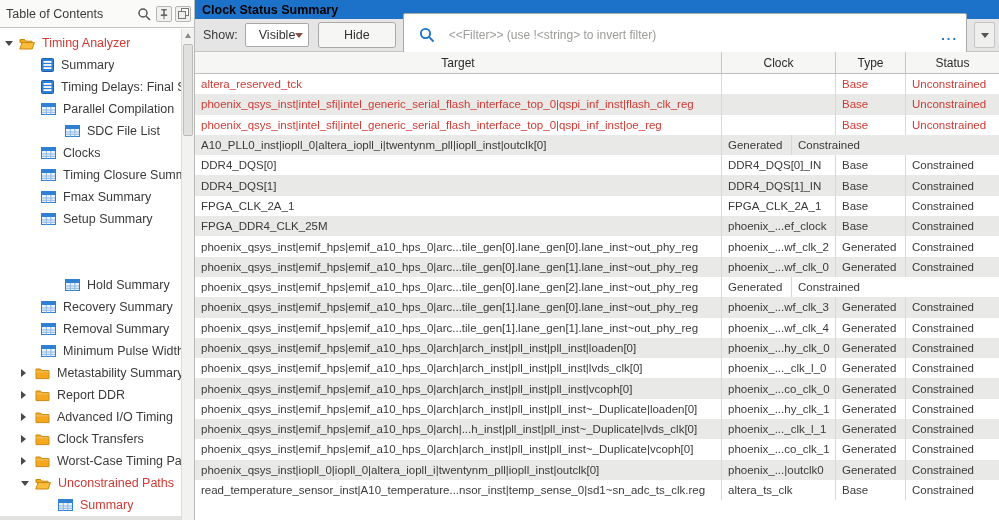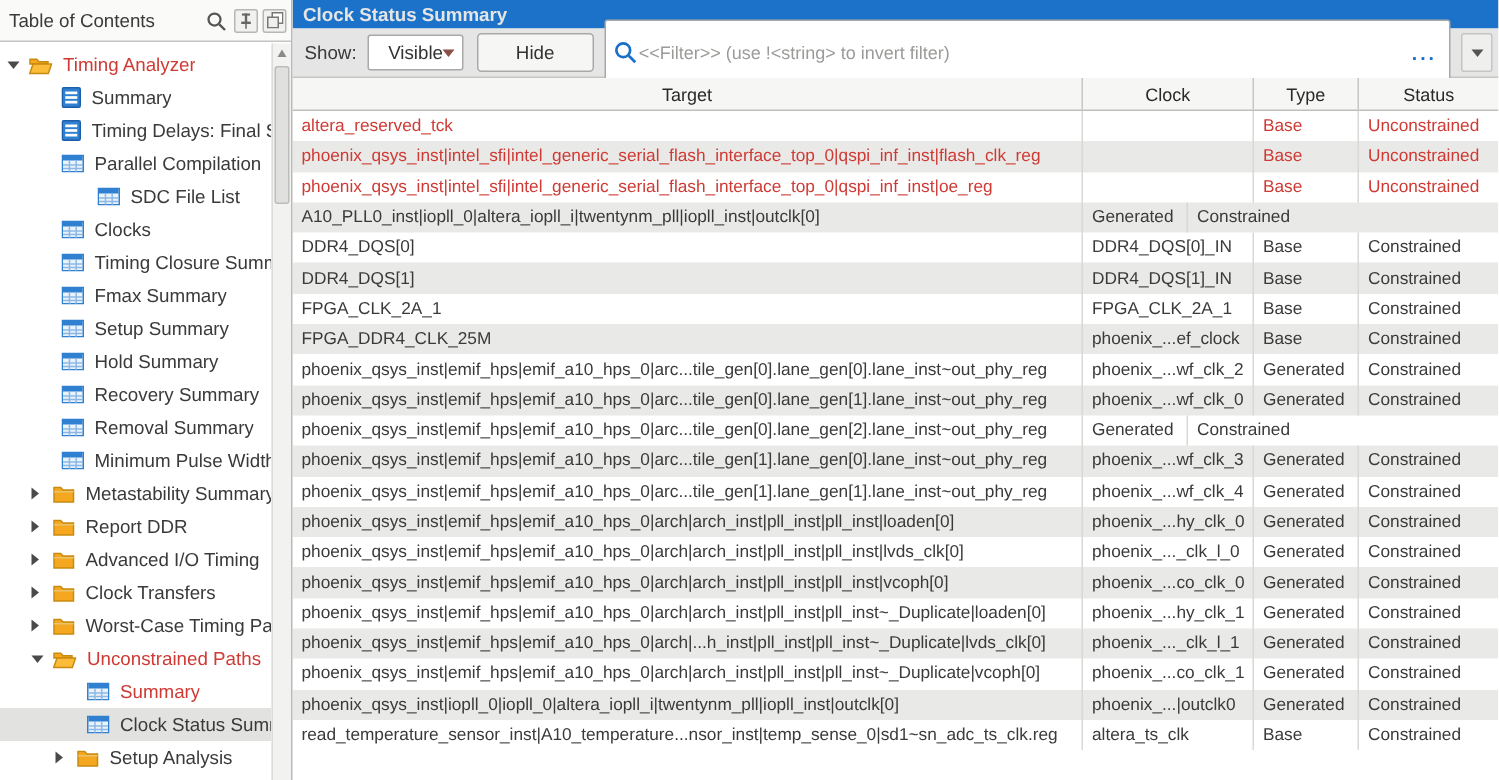--- a/index.html
+++ b/index.html
@@ -33,34 +33,34 @@
   .sb-scroll { position:absolute; top:29px; right:0; width:13px; bottom:0; background:#f2f2f0;
     border-left:1px solid #dcdcda; }
   .sb-up { height:13px; display:flex; align-items:center; justify-content:center; }
   .sb-up::before { content:""; border-left:3.5px solid transparent; border-right:3.5px solid transparent;
     border-bottom:5px solid #8a8a88; }
   .sb-thumb { position:absolute; top:15px; left:1px; width:10px; height:92px;
     background:#e0e0de; border:1px solid #bcbcba; border-radius:2px; }
 
   
   .panel { flex:1; height:520px; display:flex; flex-direction:column; background:#fff; min-width:0; }
-  .panel-title { height:19px; background:#1b72c8; color:#e5e5e5; font-size:12.5px; font-weight:bold;
+  .panel-title { height:19px; background:#1b72c8; color:#000000; font-size:12.5px; font-weight:bold;
     display:flex; align-items:center; padding-left:7px; }
   .toolbar { height:33px; background:#e5e5e5; border-bottom:1px solid #c6c6c4;
     display:flex; align-items:center; padding:0 4px 0 8px; gap:7px; }
   .show-label { font-size:12.5px; color:#3a3a3a; }
   .dropdown { width:64px; height:24px; background:#fff; border:1px solid #a9a9a7; border-radius:2px;
     display:flex; align-items:center; padding:0 13px; font-size:12.5px; color:#333; cursor:pointer; }
   .dropdown .dd-val { flex:1; }
   .dd-arrow { border-left:4px solid transparent; border-right:4px solid transparent;
     border-top:5px solid #8a4f46; }
   .hide-btn { width:78px; height:26px; background:#f6f6f4; border:1px solid #a9a9a7; border-radius:3px;
     font-size:12.5px; color:#333; font-family:"Liberation Sans", sans-serif; cursor:pointer; margin-left:2px; }
   .filter-box { flex:1; height:44px; background:#fff; border:1px solid #a9a9a7; border-radius:2px;
-    display:flex; align-items:center; padding:0 8px 0 5px; gap:1px; min-width:0; }
+    display:flex; align-items:center; padding:0 8px 0 15px; gap:14px; min-width:0; }
   .filter-box input { border:none; outline:none; flex:1; font-size:12px; color:#333; min-width:0;
     font-family:"Liberation Sans", sans-serif; background:transparent; }
   .filter-box input::placeholder { color:#9b9b99; }
   .filter-more { color:#1a6fc9; font-weight:bold; font-size:13px; letter-spacing:2px; cursor:pointer; }
   .col-dd { width:21px; height:26px; background:#efefed; border:1px solid #c4c4c2; border-radius:2px;
     display:flex; align-items:center; justify-content:center; cursor:pointer; }
   .col-dd .dd-arrow { border-top-color:#555; }
 
   .thead { height:22px; background:#f6f6f4; border-bottom:1px solid #bfbfbd; display:flex; }
   .th { display:flex; align-items:center; justify-content:center; font-size:12px; color:#2a2a2a;
@@ -219,21 +219,21 @@
               <rect x="0.5" y="0.5" width="14" height="11" fill="#eaf2fb" stroke="#2f80d0"></rect>
               <rect x="1" y="1" width="13" height="3" fill="#2f80d0"></rect>
               <line x1="1" y1="7" x2="14" y2="7" stroke="#8db8e4"></line>
               <line x1="1" y1="9.3" x2="14" y2="9.3" stroke="#8db8e4"></line>
               <line x1="5.3" y1="4" x2="5.3" y2="11.5" stroke="#8db8e4"></line>
               <line x1="9.8" y1="4" x2="9.8" y2="11.5" stroke="#8db8e4"></line>
             </svg>
           </span>
     <span class="t-label">Setup Summary</span>
   </div>
-        <div class="tree-item" style="padding-left: 41px;">
+        <div class="tree-item" style="padding-left: 65px; margin-top: 44px;">
 
     <span class="t-icon">
             <svg width="15" height="12" viewBox="0 0 15 12">
               <rect x="0.5" y="0.5" width="14" height="11" fill="#eaf2fb" stroke="#2f80d0"></rect>
               <rect x="1" y="1" width="13" height="3" fill="#2f80d0"></rect>
               <line x1="1" y1="7" x2="14" y2="7" stroke="#8db8e4"></line>
               <line x1="1" y1="9.3" x2="14" y2="9.3" stroke="#8db8e4"></line>
               <line x1="5.3" y1="4" x2="5.3" y2="11.5" stroke="#8db8e4"></line>
               <line x1="9.8" y1="4" x2="9.8" y2="11.5" stroke="#8db8e4"></line>
             </svg>

